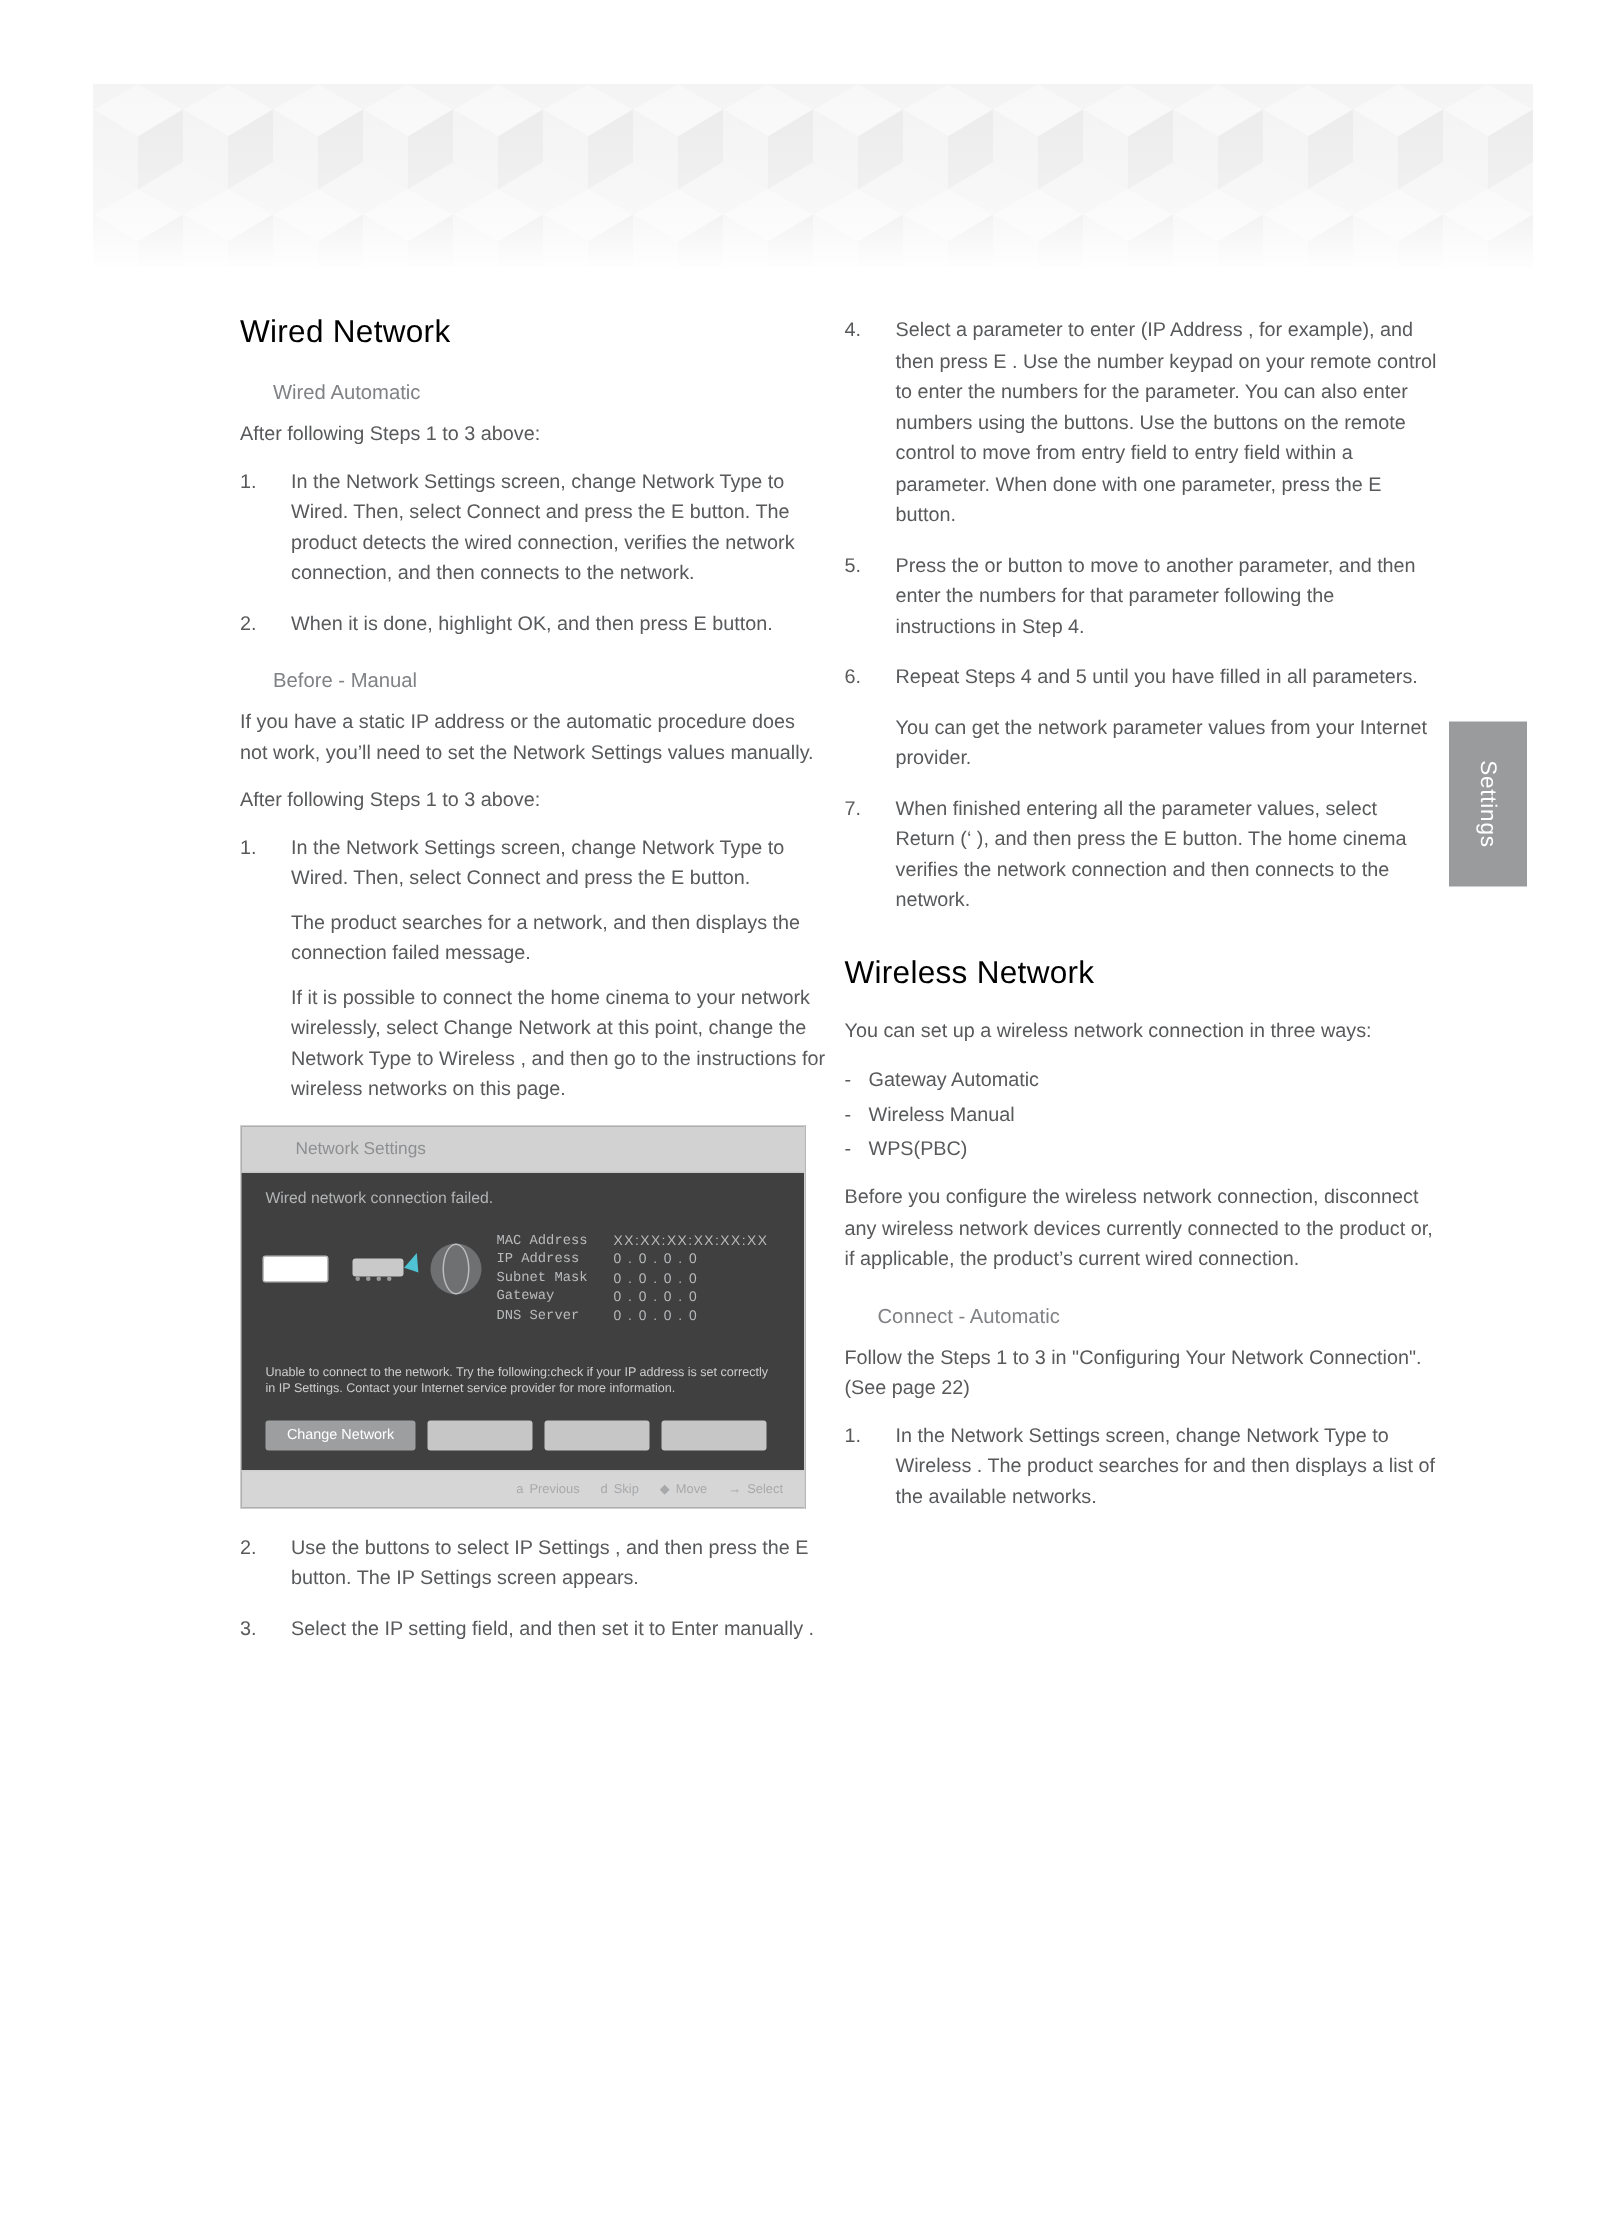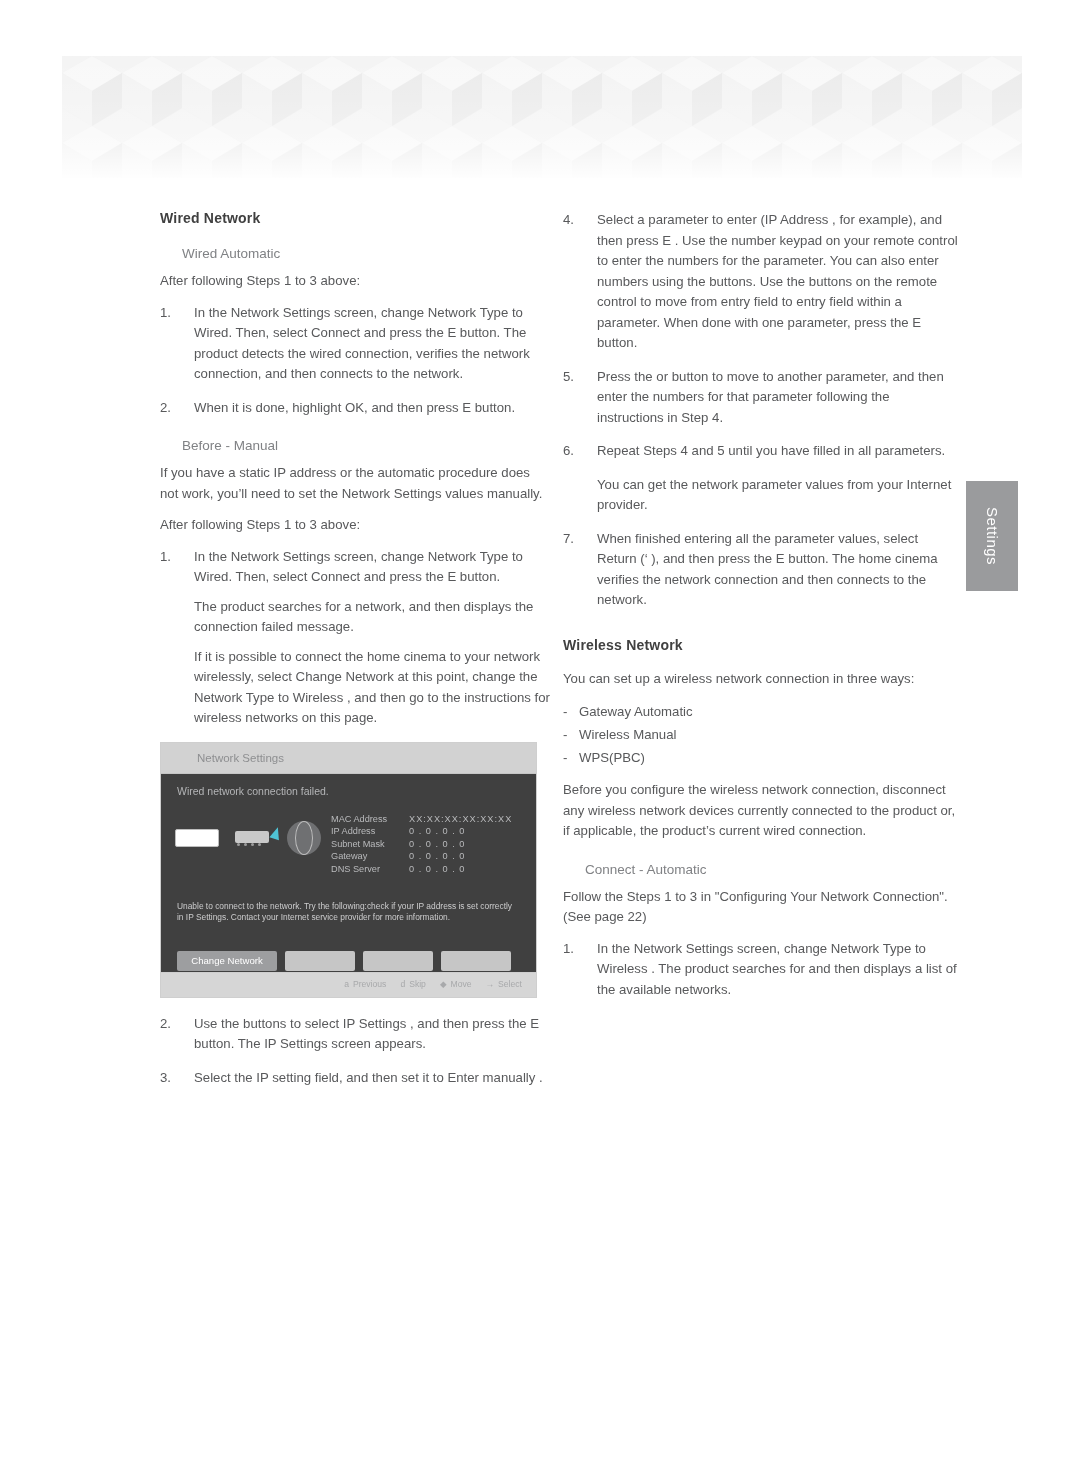--- a/index.html
+++ b/index.html
@@ -30,23 +30,23 @@
   
   .col {
     position: absolute;
     top: 210px;
     width: 390px;
   }
   .col-left  { left: 160px; }
   .col-right { left: 563px; width: 395px; }
 
   h2.sec {
-    font-size: 14px;
-    font-weight: bold;
-    color: #404040;
+    font-size: 21px;
+    font-weight: normal;
+    color: #000000;
     margin: 0 0 16px 0;
     letter-spacing: .2px;
   }
   h3.sub {
     font-size: 13.5px;
     font-weight: normal;
     color: #808285;
     margin: 20px 0 10px 22px;
   }
   p.body {
@@ -199,33 +199,33 @@
   .tv-net-table {
     position: absolute;
     right: 20px;
     top: 70px;
     width: 185px;
     font-size: 9.2px;
     line-height: 12.6px;
     color: #b9babc;
   }
   .tv-net-table .row { display: flex; }
-  .tv-net-table .k { width: 78px; }
+  .tv-net-table .k { width: 78px; font-family: Liberation Mono, monospace; }
   .tv-net-table .v { flex: 1; letter-spacing: 1px; }
   .tv-msg {
     position: absolute;
     left: 16px; top: 158px;
     width: 340px;
     font-size: 8.4px;
     line-height: 11px;
     color: #cccccd;
   }
   .tv-buttons {
     position: absolute;
-    left: 16px; top: 208px;
+    left: 16px; top: 196px;
     display: flex;
     gap: 8px;
   }
   .tv-btn {
     width: 70px; height: 20px;
     background: #c6c6c6;
     border-radius: 2px;
   }
   .tv-btn.primary {
     width: 100px;

